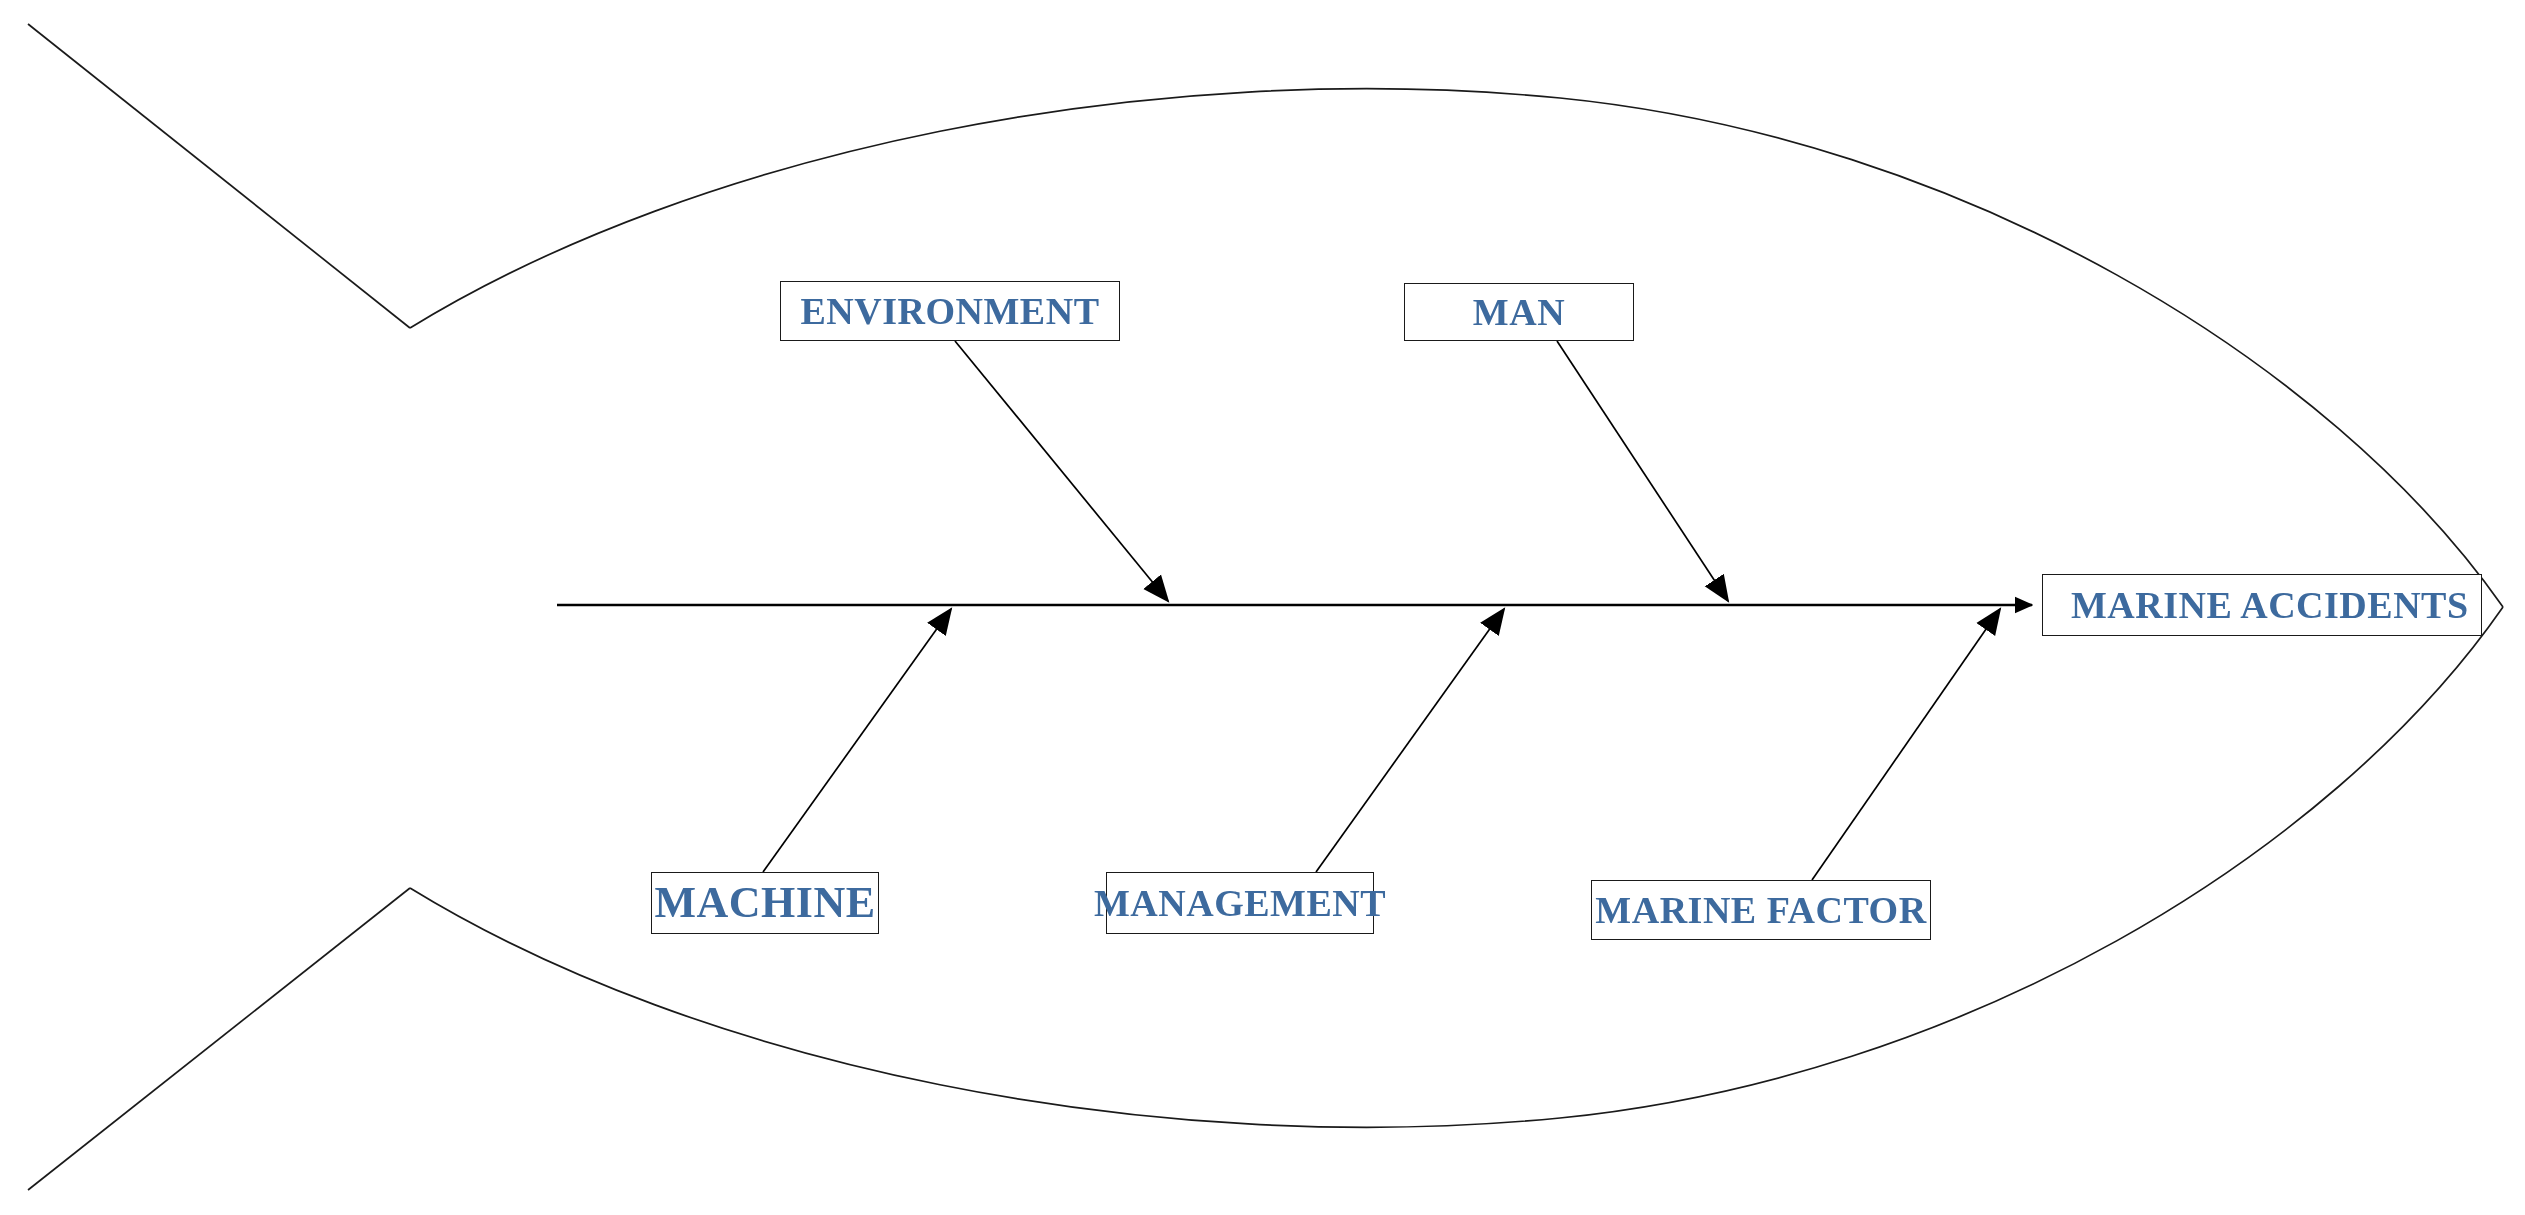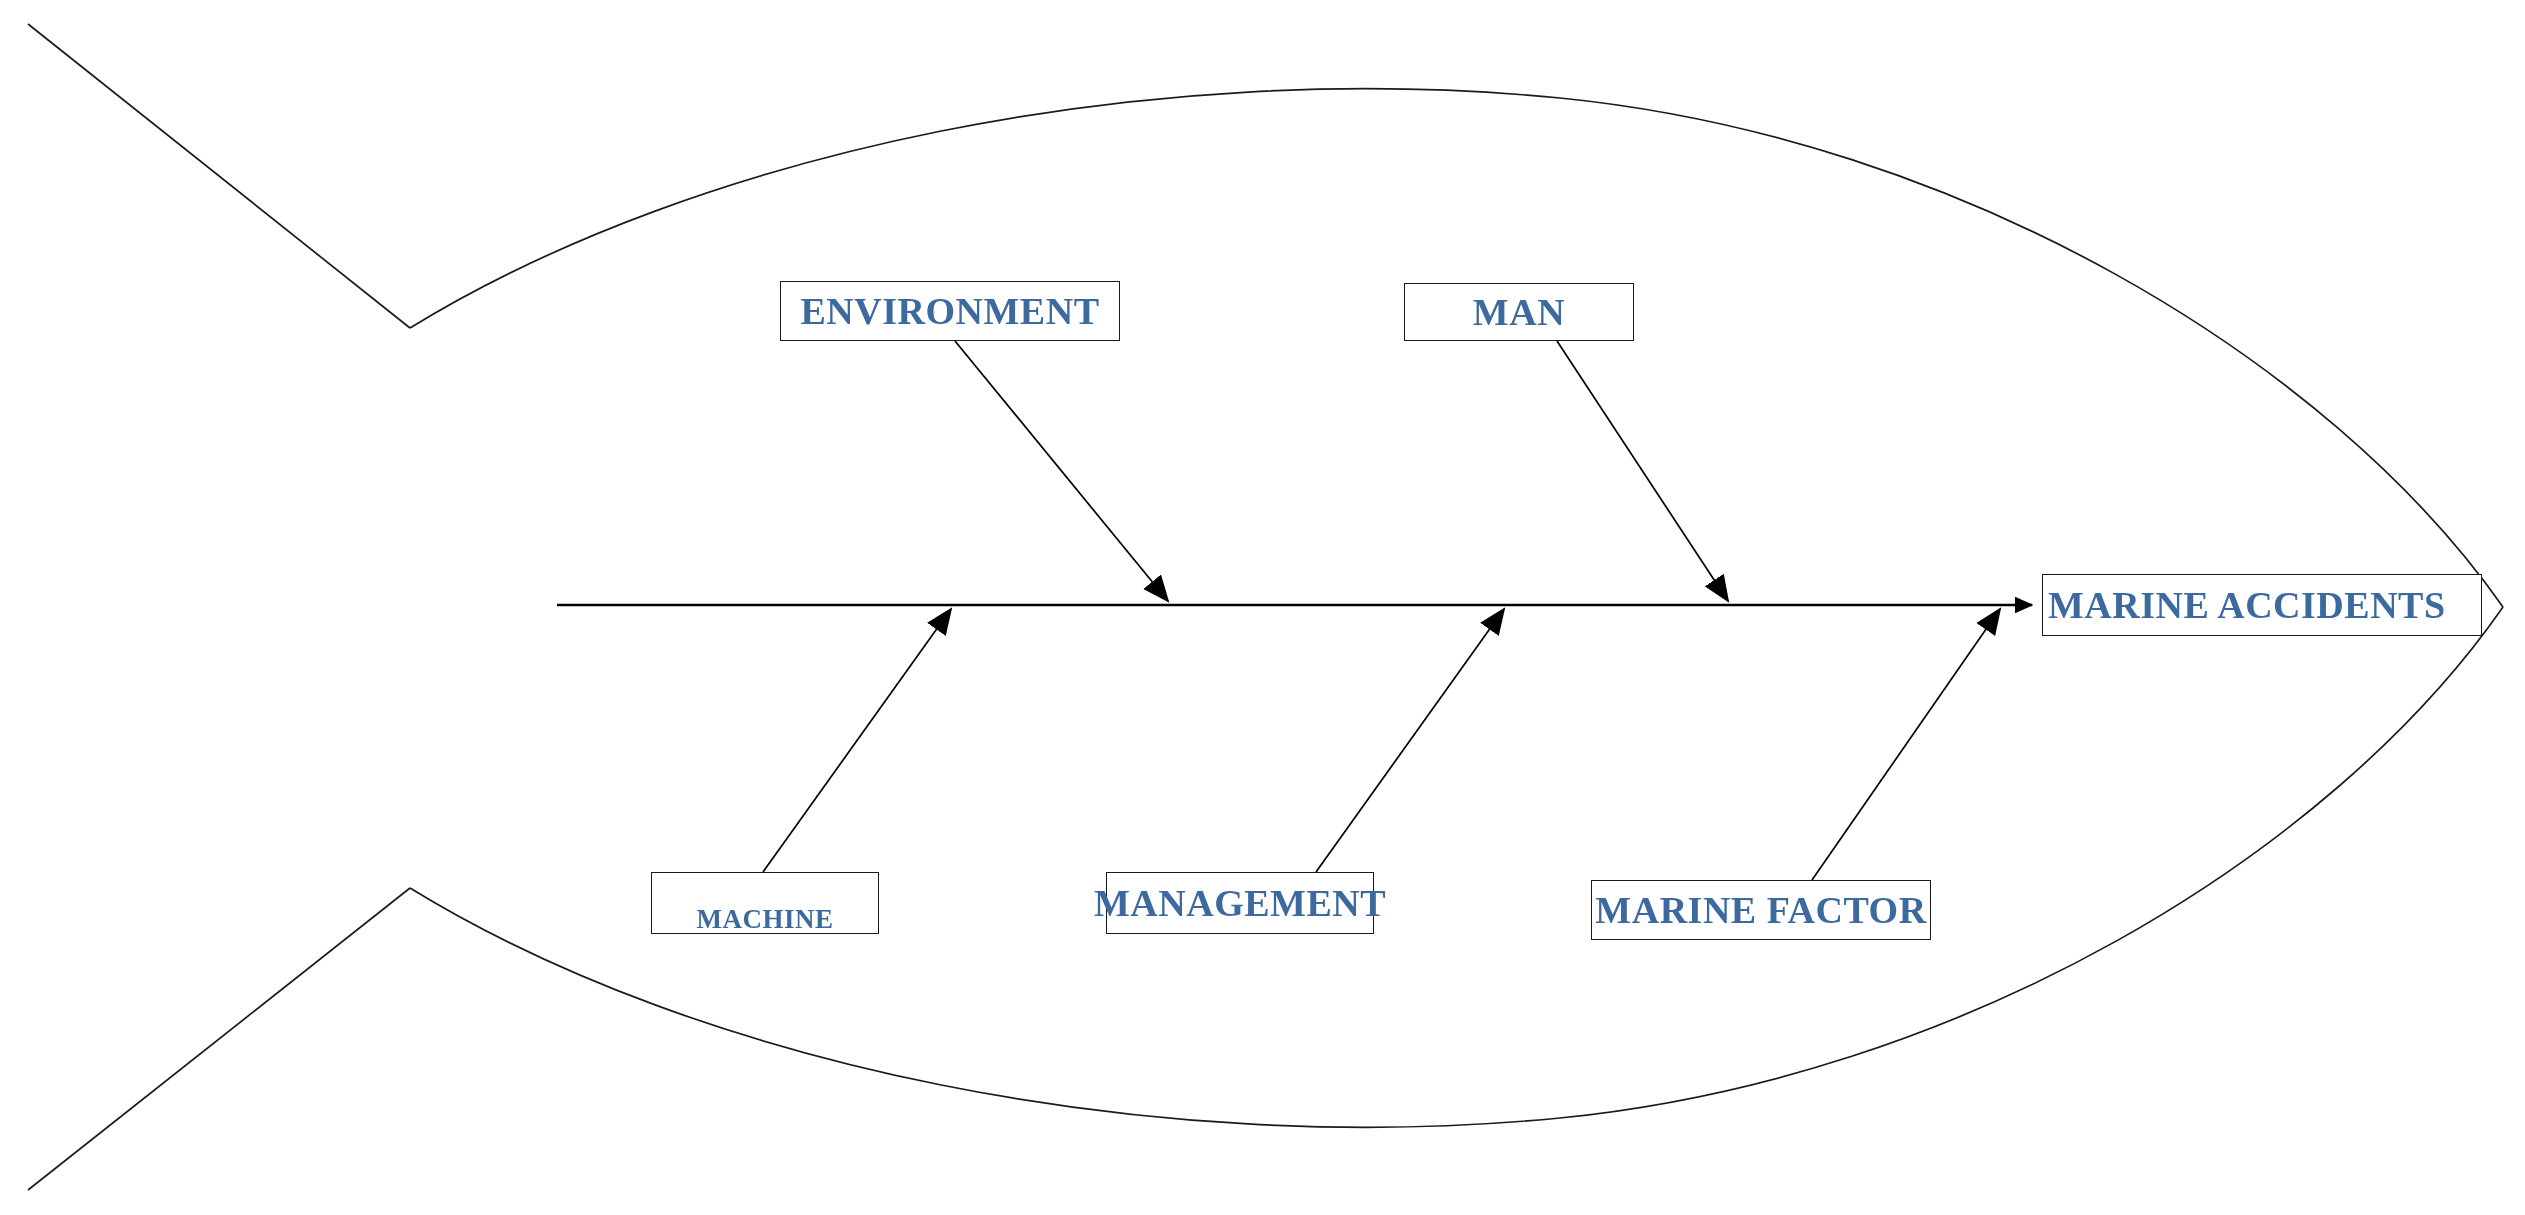--- a/index.html
+++ b/index.html
@@ -38,25 +38,25 @@
     color: #3d6a9e;
     font-family: "Liberation Serif", "DejaVu Serif", serif;
     font-weight: bold;
     letter-spacing: 0.5px;
     white-space: nowrap;
     line-height: 1;
     user-select: none;
   }
   #box-environment { left: 780px;  top: 281px; width: 340px; height: 60px;  font-size: 38px; }
   #box-man         { left: 1404px; top: 283px; width: 230px; height: 58px;  font-size: 38px; }
-  #box-machine     { left: 651px;  top: 872px; width: 228px; height: 62px;  font-size: 27px; align-items: flex-end; }
+  #box-machine     { left: 651px;  top: 872px; width: 228px; height: 62px;  font-size: 44px; }
   #box-management  { left: 1106px; top: 872px; width: 268px; height: 62px;  font-size: 38px; }
   #box-otherfactor { left: 1591px; top: 880px; width: 340px; height: 60px;  font-size: 38px; }
   #box-effect      { left: 2042px; top: 574px; width: 440px; height: 62px;  font-size: 38px;
-                     justify-content: flex-start; padding-left: 5px; }
+                     justify-content: flex-start; padding-left: 28px; }
 </style>
 </head>
 <body>
 
 <div id="canvas-root">
 
   <svg id="diagram-svg" viewBox="0 0 2525 1215" xmlns="http://www.w3.org/2000/svg">
     <defs>
       <marker id="arrow-solid" viewBox="0 0 10 10" refX="9.2" refY="5" markerWidth="7.2" markerHeight="7.2" orient="auto-start-reverse" markerUnits="strokeWidth">
         <path d="M 0 0.6 L 10 5 L 0 9.4 z" fill="#000000"></path>

